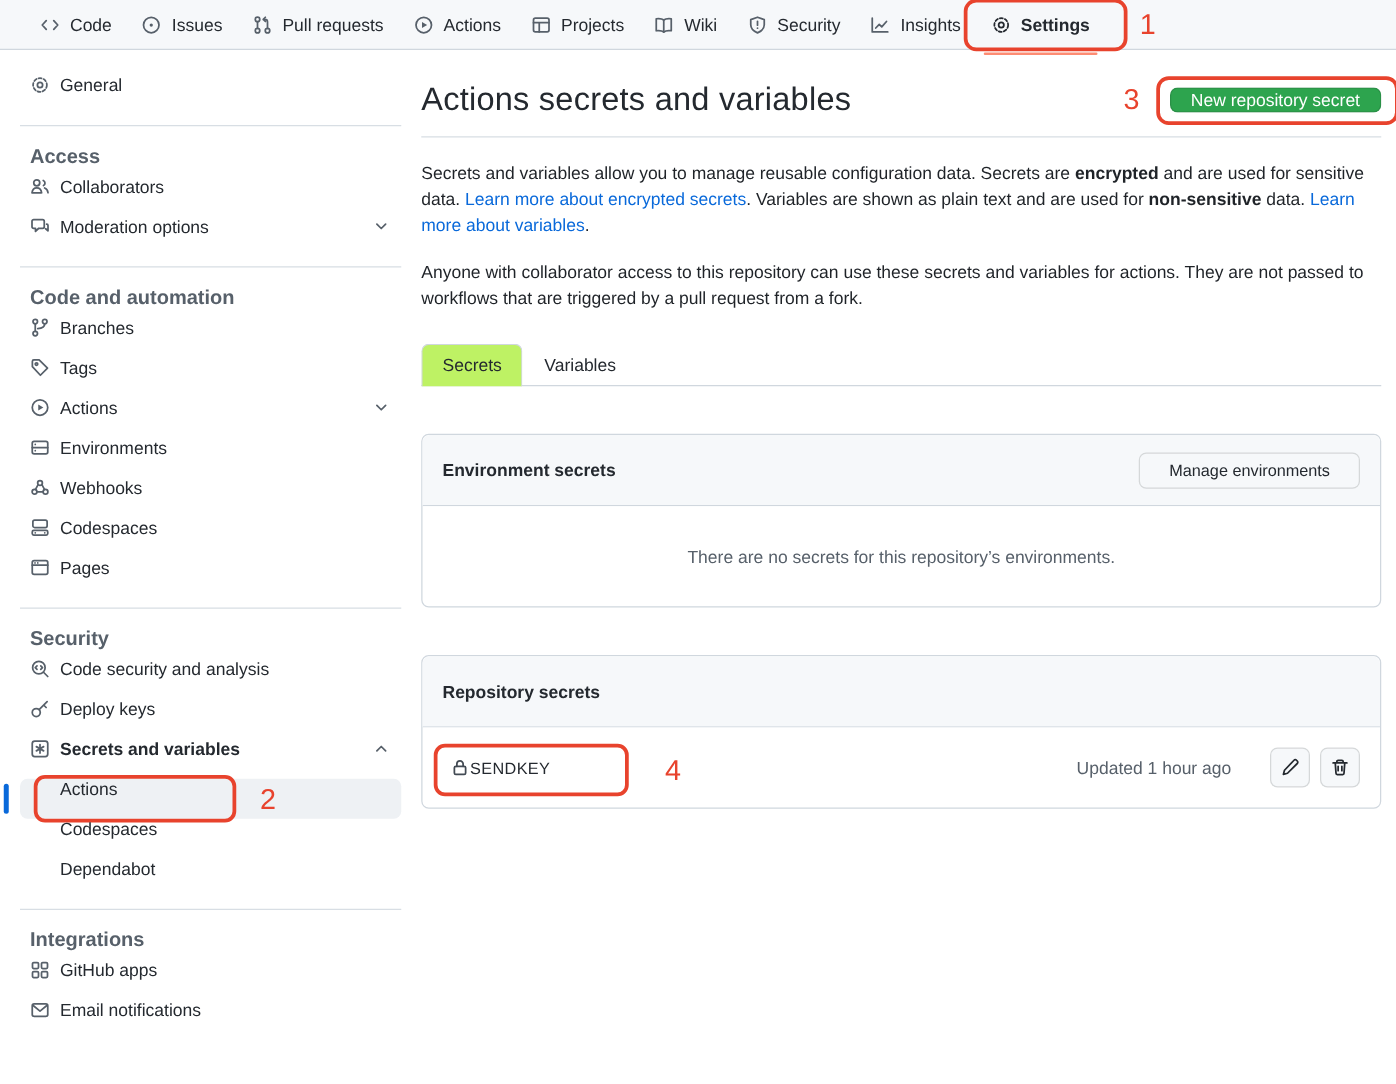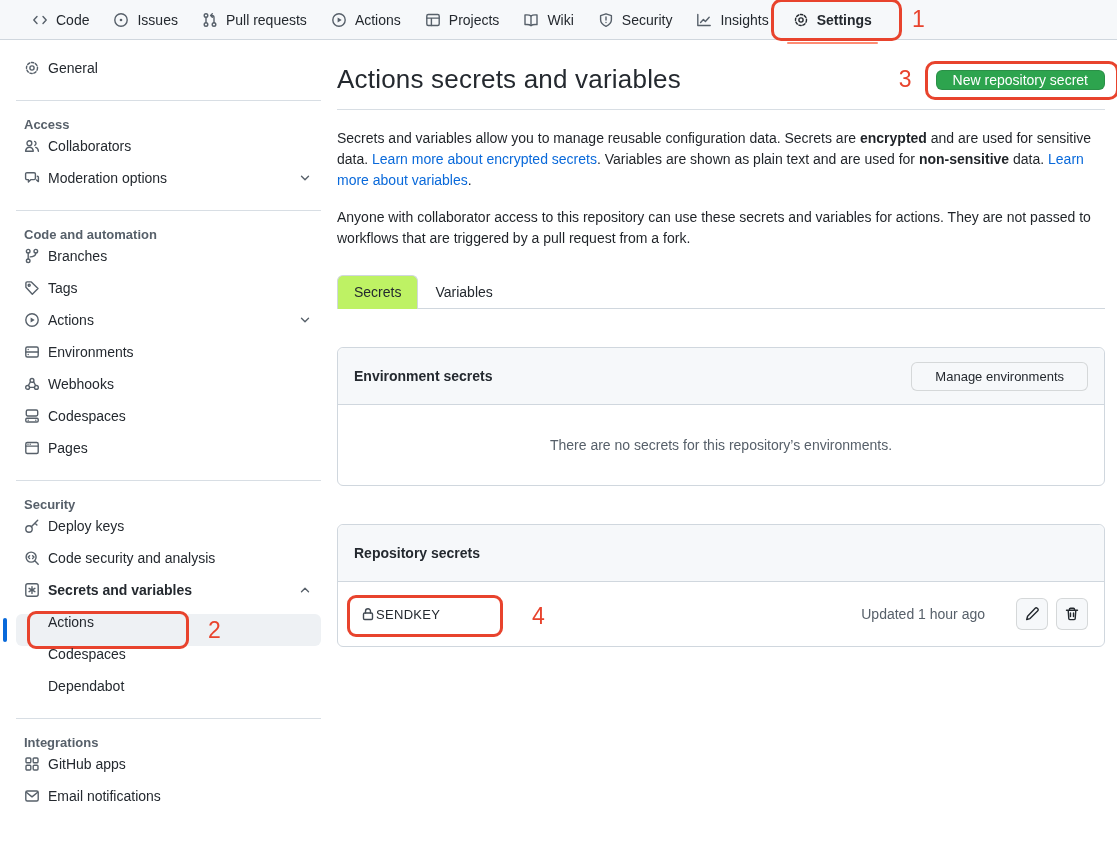--- a/index.html
+++ b/index.html
@@ -60,21 +60,21 @@
   .side-item .ico { color:#57606a; flex-shrink:0; }
   .side-item .chev { margin-left:auto; color:#57606a; }
   .side-item.bold { font-weight:700; }
   .side-sub { padding-left:32px; }
   .side-sub.active { background:#eef1f4; }
   .active-bar {
     position:absolute; left:-13px; top:4px; bottom:4px;
     width:4px; border-radius:2px; background:#0969da;
   }
   .side-header {
-    font-size:13px; font-weight:700; color:#57606a;
+    font-size:16px; font-weight:700; color:#57606a;
     padding:8px 8px 6px 8px;
   }
   .side-div { border:none; border-top:1px solid #d8dee4; margin:8px 0; }
 
   
   .content { flex:1; padding:24px 12px 0 0; min-width:0; }
   .title-row { display:flex; align-items:center; justify-content:space-between; }
   .page-title { font-size:26px; font-weight:400; letter-spacing:0.2px; }
   .title-div { border:none; border-top:1px solid #d8dee4; margin:14px 0 18px 0; }
 
@@ -348,35 +348,35 @@
             <path d="M1.8 6.1h12.4M4 4.3h.01M6.2 4.3h.01"></path>
           </svg>
         </span>
         <span>Pages</span>
       </div>
       <hr class="side-div">
       <div class="side-header">Security</div>
       <div class="side-item">
         <span class="ico">
           <svg width="16" height="16" viewBox="0 0 16 16" fill="none" stroke="currentColor" stroke-width="1.4" stroke-linecap="round" stroke-linejoin="round">
-            <circle cx="5" cy="11" r="3.2"></circle>
-            <path d="M7.3 8.7l6.4-6.4M10.9 5l2 2"></path>
-          </svg>
-        </span>
-        <span>Deploy keys</span>
-      </div>
-      <div class="side-item">
-        <span class="ico">
-          <svg width="16" height="16" viewBox="0 0 16 16" fill="none" stroke="currentColor" stroke-width="1.4" stroke-linecap="round" stroke-linejoin="round">
             <circle cx="7.1" cy="7.1" r="5"></circle>
             <path d="M10.8 10.8l3.4 3.4"></path>
             <path d="M5.6 5.7 4.2 7.1l1.4 1.4M8.6 5.7 10 7.1 8.6 8.5"></path>
           </svg>
         </span>
         <span>Code security and analysis</span>
+      </div>
+      <div class="side-item">
+        <span class="ico">
+          <svg width="16" height="16" viewBox="0 0 16 16" fill="none" stroke="currentColor" stroke-width="1.4" stroke-linecap="round" stroke-linejoin="round">
+            <circle cx="5" cy="11" r="3.2"></circle>
+            <path d="M7.3 8.7l6.4-6.4M10.9 5l2 2"></path>
+          </svg>
+        </span>
+        <span>Deploy keys</span>
       </div>
       <div class="side-item bold">
         <span class="ico">
           <svg width="16" height="16" viewBox="0 0 16 16" fill="none" stroke="currentColor" stroke-width="1.4" stroke-linecap="round" stroke-linejoin="round">
             <rect x="1.8" y="1.8" width="12.4" height="12.4" rx="2"></rect>
             <path d="M8 4.6v6.8M5.1 6.3l5.8 3.4M10.9 6.3 5.1 9.7"></path>
           </svg>
         </span>
         <span>Secrets and variables</span>
         <span class="ico chev">

